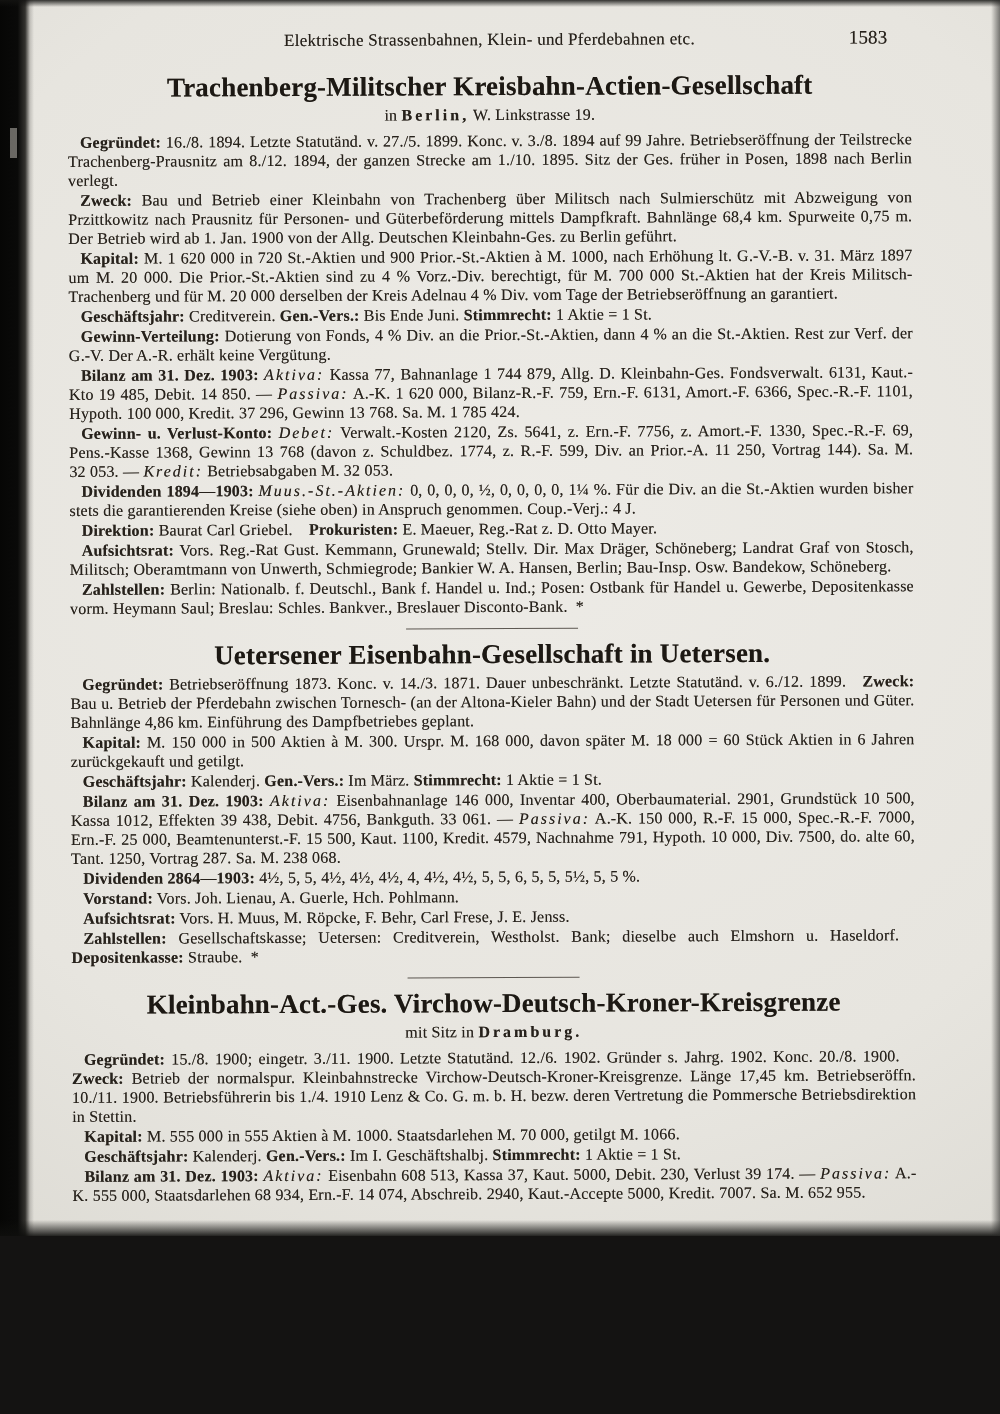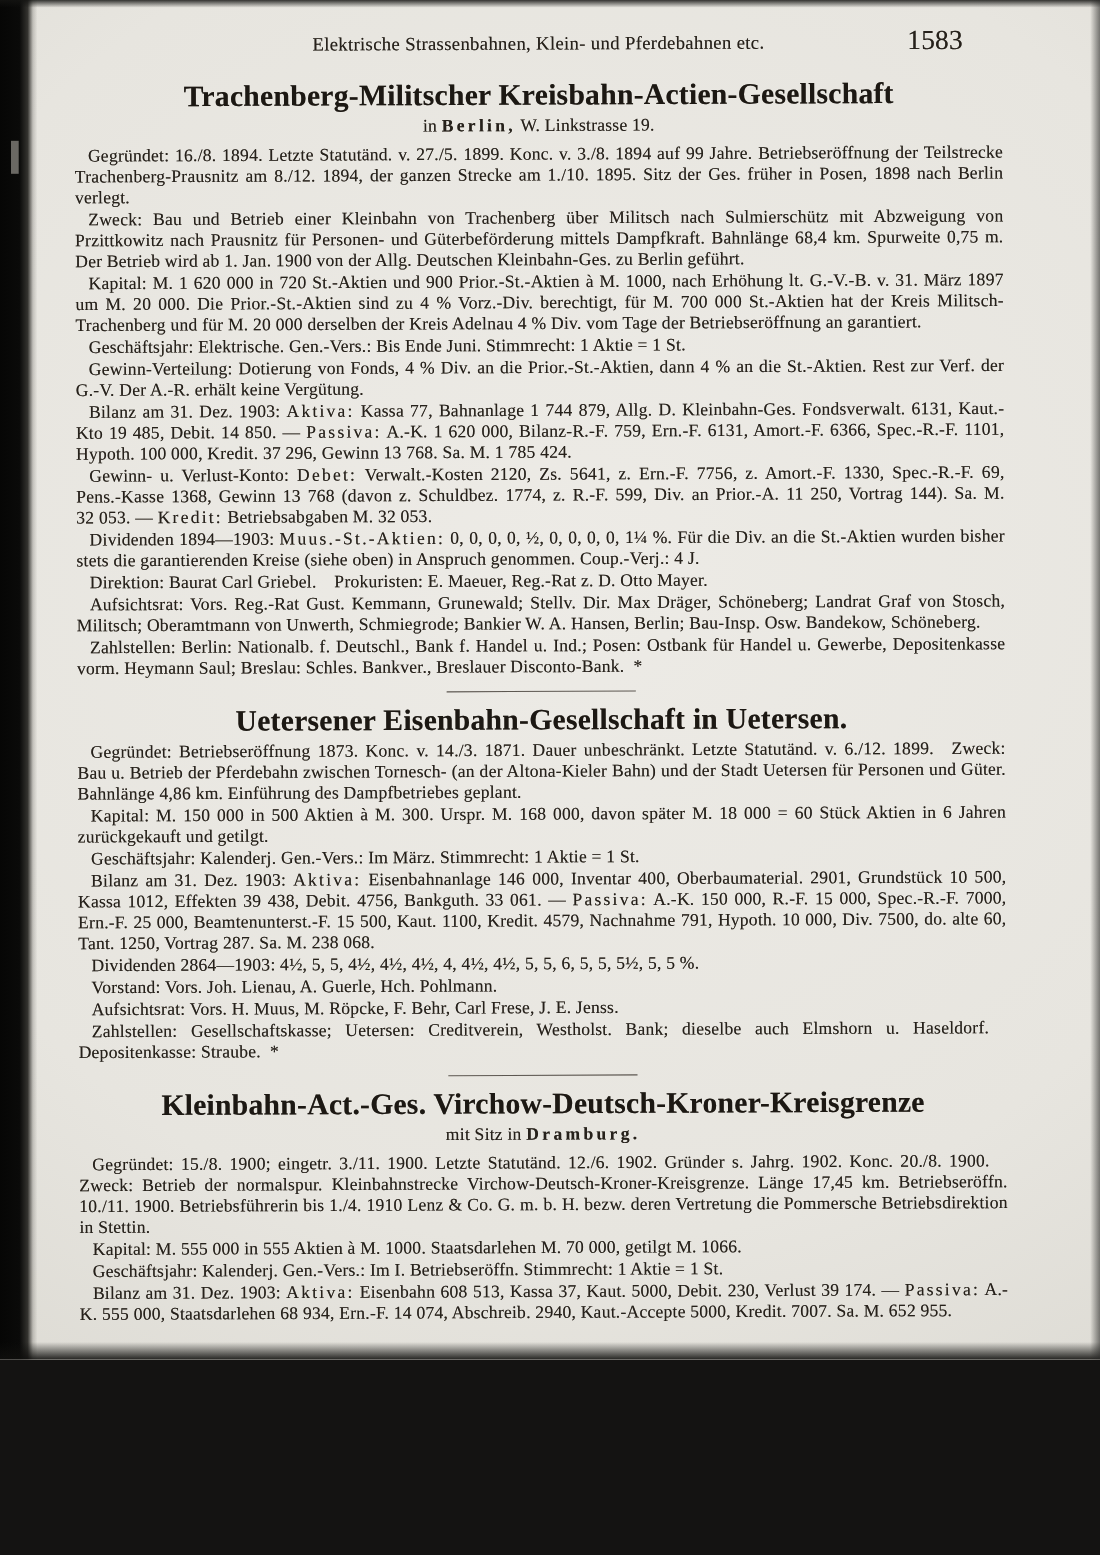--- a/index.html
+++ b/index.html
@@ -34,31 +34,31 @@
     position: absolute; z-index: 2; left: 36px; top: 0; width: 944px; height: 100%;
     padding: 30px 66px 0 34px;
     transform: rotate(-0.25deg);
     color: #26211b;
     font-size: 16px; line-height: 19px; letter-spacing: 0.2px;
     text-shadow: 0 0 0.5px rgba(40,32,24,0.55);
     hyphens: auto;
   }
   .page-header { position: relative; text-align: center; font-size: 17px; margin-bottom: 22px; }
   .running-title { display: inline-block; letter-spacing: 0.3px; }
-  .page-number { position: absolute; right: 36px; top: -1px; font-size: 25px; }
+  .page-number { position: absolute; right: 24px; top: -1px; font-size: 19px; }
 
   .entry-title {
     font-size: 27px; line-height: 31px; font-weight: bold; text-align: center;
     margin: 10px 0 3px; color: #1c1813; letter-spacing: 0.2px;
   }
   .entry-subtitle { text-align: center; font-size: 16px; margin: 0 0 7px; }
   .entry-par { margin: 0 0 1px; text-align: justify; text-indent: 12px; }
   .seg-n { }
-  .seg-b { font-weight: normal; }
-  .seg-g { letter-spacing: 2px; }
+  .seg-b { font-weight: bold; }
+  .seg-g { letter-spacing: 2px; font-style: italic; }
   .seg-bs { font-weight: bold; letter-spacing: 3px; margin-top: 12px; }
   .divider {
     width: 172px; height: 0; margin: 12px auto 9px;
     border-top: 1.6px solid rgba(52,46,40,0.78);
   }
 </style>
 </head>
 <body>
 
 <div class="scan">
@@ -74,21 +74,21 @@
       <span class="running-title">Elektrische Strassenbahnen, Klein- und Pferdebahnen etc.</span>
       <span class="page-number">1583</span>
     </header>
     <main>
         <section class="entry">
           <h2 class="entry-title">Trachenberg-Militscher Kreisbahn-Actien-Gesellschaft</h2>
           <div class="entry-subtitle"><span class="seg-n">in </span><span class="seg-bs">Berlin,</span><span class="seg-n"> W. Linkstrasse 19.</span></div>
           <p class="entry-par"><span class="seg-b">Gegründet:</span><span class="seg-n"> 16./8. 1894. Letzte Statutänd. v. 27./5. 1899. Konc. v. 3./8. 1894 auf 99 Jahre. Betriebseröffnung der Teilstrecke Trachenberg-Prausnitz am 8./12. 1894, der ganzen Strecke am 1./10. 1895. Sitz der Ges. früher in Posen, 1898 nach Berlin verlegt.</span></p>
           <p class="entry-par"><span class="seg-b">Zweck:</span><span class="seg-n"> Bau und Betrieb einer Kleinbahn von Trachenberg über Militsch nach Sulmierschütz mit Abzweigung von Przittkowitz nach Prausnitz für Personen- und Güterbeförderung mittels Dampfkraft. Bahnlänge 68,4 km. Spurweite 0,75 m. Der Betrieb wird ab 1. Jan. 1900 von der Allg. Deutschen Kleinbahn-Ges. zu Berlin geführt.</span></p>
           <p class="entry-par"><span class="seg-b">Kapital:</span><span class="seg-n"> M. 1&nbsp;620&nbsp;000 in 720 St.-Aktien und 900 Prior.-St.-Aktien à M. 1000, nach Erhöhung lt. G.-V.-B. v. 31. März 1897 um M. 20&nbsp;000. Die Prior.-St.-Aktien sind zu 4 % Vorz.-Div. berechtigt, für M. 700&nbsp;000 St.-Aktien hat der Kreis Militsch-Trachenberg und für M. 20&nbsp;000 derselben der Kreis Adelnau 4 % Div. vom Tage der Betriebseröffnung an garantiert.</span></p>
-          <p class="entry-par"><span class="seg-b">Geschäftsjahr:</span><span class="seg-n"> Elektrische. </span><span class="seg-b">Gen.-Vers.:</span><span class="seg-n"> Bis Ende Juni. </span><span class="seg-b">Stimmrecht:</span><span class="seg-n"> 1 Aktie = 1 St.</span></p>
+          <p class="entry-par"><span class="seg-b">Geschäftsjahr:</span><span class="seg-n"> Creditverein. </span><span class="seg-b">Gen.-Vers.:</span><span class="seg-n"> Bis Ende Juni. </span><span class="seg-b">Stimmrecht:</span><span class="seg-n"> 1 Aktie = 1 St.</span></p>
           <p class="entry-par"><span class="seg-b">Gewinn-Verteilung:</span><span class="seg-n"> Dotierung von Fonds, 4 % Div. an die Prior.-St.-Aktien, dann 4 % an die St.-Aktien. Rest zur Verf. der G.-V. Der A.-R. erhält keine Vergütung.</span></p>
           <p class="entry-par"><span class="seg-b">Bilanz am 31. Dez. 1903:</span><span class="seg-n"> </span><span class="seg-g">Aktiva:</span><span class="seg-n"> Kassa 77, Bahnanlage 1&nbsp;744&nbsp;879, Allg. D. Kleinbahn-Ges. Fondsverwalt. 6131, Kaut.-Kto 19&nbsp;485, Debit. 14&nbsp;850. — </span><span class="seg-g">Passiva:</span><span class="seg-n"> A.-K. 1&nbsp;620&nbsp;000, Bilanz-R.-F. 759, Ern.-F. 6131, Amort.-F. 6366, Spec.-R.-F. 1101, Hypoth. 100&nbsp;000, Kredit. 37&nbsp;296, Gewinn 13&nbsp;768. Sa. M. 1&nbsp;785&nbsp;424.</span></p>
           <p class="entry-par"><span class="seg-b">Gewinn- u. Verlust-Konto:</span><span class="seg-n"> </span><span class="seg-g">Debet:</span><span class="seg-n"> Verwalt.-Kosten 2120, Zs. 5641, z. Ern.-F. 7756, z. Amort.-F. 1330, Spec.-R.-F. 69, Pens.-Kasse 1368, Gewinn 13&nbsp;768 (davon z. Schuldbez. 1774, z. R.-F. 599, Div. an Prior.-A. 11&nbsp;250, Vortrag 144). Sa. M. 32&nbsp;053. — </span><span class="seg-g">Kredit:</span><span class="seg-n"> Betriebsabgaben M. 32&nbsp;053.</span></p>
           <p class="entry-par"><span class="seg-b">Dividenden 1894—1903:</span><span class="seg-n"> </span><span class="seg-g">Muus.-St.-Aktien:</span><span class="seg-n"> 0, 0, 0, 0, ½, 0, 0, 0, 0, 1¼ %. Für die Div. an die St.-Aktien wurden bisher stets die garantierenden Kreise (siehe oben) in Anspruch genommen. Coup.-Verj.: 4 J.</span></p>
           <p class="entry-par"><span class="seg-b">Direktion:</span><span class="seg-n"> Baurat Carl Griebel. </span><span class="seg-b">Prokuristen:</span><span class="seg-n"> E. Maeuer, Reg.-Rat z. D. Otto Mayer.</span></p>
           <p class="entry-par"><span class="seg-b">Aufsichtsrat:</span><span class="seg-n"> Vors. Reg.-Rat Gust. Kemmann, Grunewald; Stellv. Dir. Max Dräger, Schöneberg; Landrat Graf von Stosch, Militsch; Oberamtmann von Unwerth, Schmiegrode; Bankier W. A. Hansen, Berlin; Bau-Insp. Osw. Bandekow, Schöneberg.</span></p>
           <p class="entry-par"><span class="seg-b">Zahlstellen:</span><span class="seg-n"> Berlin: Nationalb. f. Deutschl., Bank f. Handel u. Ind.; Posen: Ostbank für Handel u. Gewerbe, Depositenkasse vorm. Heymann Saul; Breslau: Schles. Bankver., Breslauer Disconto-Bank. *</span></p>
         </section>
         <div class="divider"></div>
         <section class="entry">
@@ -101,18 +101,18 @@
           <p class="entry-par"><span class="seg-b">Vorstand:</span><span class="seg-n"> Vors. Joh. Lienau, A. Guerle, Hch. Pohlmann.</span></p>
           <p class="entry-par"><span class="seg-b">Aufsichtsrat:</span><span class="seg-n"> Vors. H. Muus, M. Röpcke, F. Behr, Carl Frese, J. E. Jenss.</span></p>
           <p class="entry-par"><span class="seg-b">Zahlstellen:</span><span class="seg-n"> Gesellschaftskasse; Uetersen: Creditverein, Westholst. Bank; dieselbe auch Elmshorn u. Haseldorf. </span><span class="seg-b">Depositenkasse:</span><span class="seg-n"> Straube. *</span></p>
         </section>
         <div class="divider"></div>
         <section class="entry">
           <h2 class="entry-title">Kleinbahn-Act.-Ges. Virchow-Deutsch-Kroner-Kreisgrenze</h2>
           <div class="entry-subtitle"><span class="seg-n">mit Sitz in </span><span class="seg-bs">Dramburg.</span></div>
           <p class="entry-par"><span class="seg-b">Gegründet:</span><span class="seg-n"> 15./8. 1900; eingetr. 3./11. 1900. Letzte Statutänd. 12./6. 1902. Gründer s. Jahrg. 1902. Konc. 20./8. 1900. </span><span class="seg-b">Zweck:</span><span class="seg-n"> Betrieb der normalspur. Kleinbahnstrecke Virchow-Deutsch-Kroner-Kreisgrenze. Länge 17,45 km. Betriebseröffn. 10./11. 1900. Betriebsführerin bis 1./4. 1910 Lenz &amp; Co. G. m. b. H. bezw. deren Vertretung die Pommersche Betriebsdirektion in Stettin.</span></p>
           <p class="entry-par"><span class="seg-b">Kapital:</span><span class="seg-n"> M. 555&nbsp;000 in 555 Aktien à M. 1000. Staatsdarlehen M. 70&nbsp;000, getilgt M. 1066.</span></p>
-          <p class="entry-par"><span class="seg-b">Geschäftsjahr:</span><span class="seg-n"> Kalenderj. </span><span class="seg-b">Gen.-Vers.:</span><span class="seg-n"> Im I. Betriebseröffn. </span><span class="seg-b">Stimmrecht:</span><span class="seg-n"> 1 Aktie = 1 St.</span></p>
+          <p class="entry-par"><span class="seg-b">Geschäftsjahr:</span><span class="seg-n"> Kalenderj. </span><span class="seg-b">Gen.-Vers.:</span><span class="seg-n"> Im I. Geschäftshalbj. </span><span class="seg-b">Stimmrecht:</span><span class="seg-n"> 1 Aktie = 1 St.</span></p>
           <p class="entry-par"><span class="seg-b">Bilanz am 31. Dez. 1903:</span><span class="seg-n"> </span><span class="seg-g">Aktiva:</span><span class="seg-n"> Eisenbahn 608&nbsp;513, Kassa 37, Kaut. 5000, Debit. 230, Verlust 39&nbsp;174. — </span><span class="seg-g">Passiva:</span><span class="seg-n"> A.-K. 555&nbsp;000, Staatsdarlehen 68&nbsp;934, Ern.-F. 14&nbsp;074, Abschreib. 2940, Kaut.-Accepte 5000, Kredit. 7007. Sa. M. 652&nbsp;955.</span></p>
         </section>
       </main>
   </div>
 </div>
 
 </body></html>

